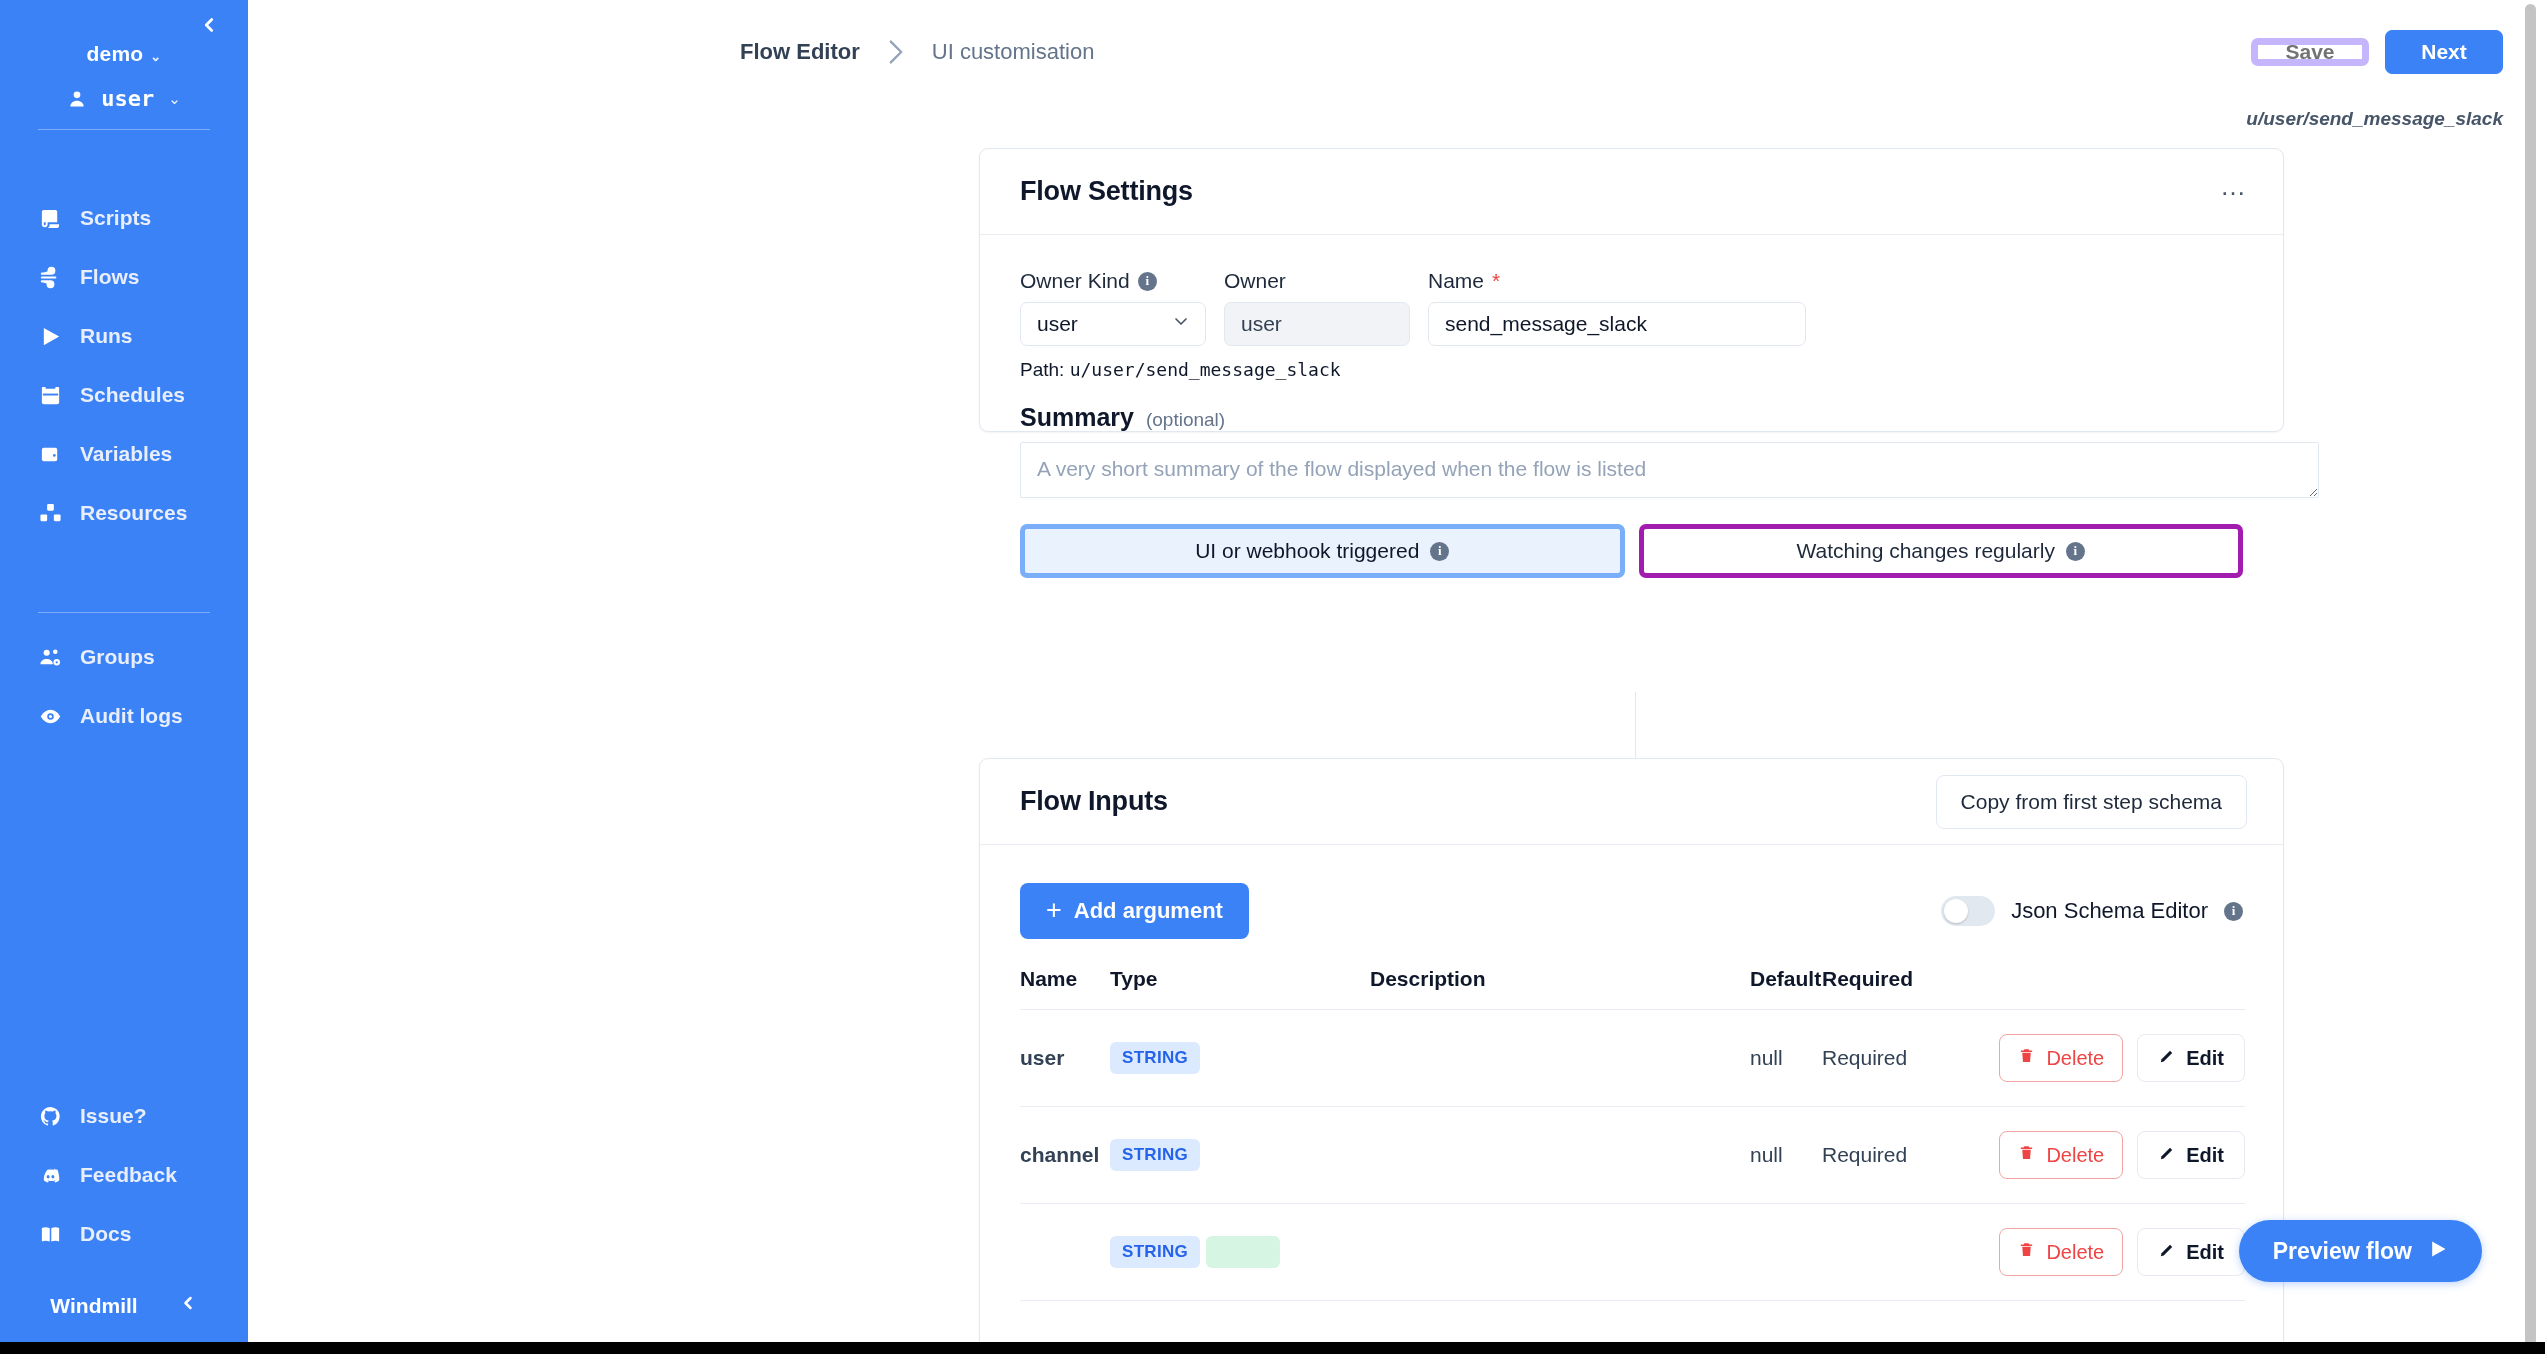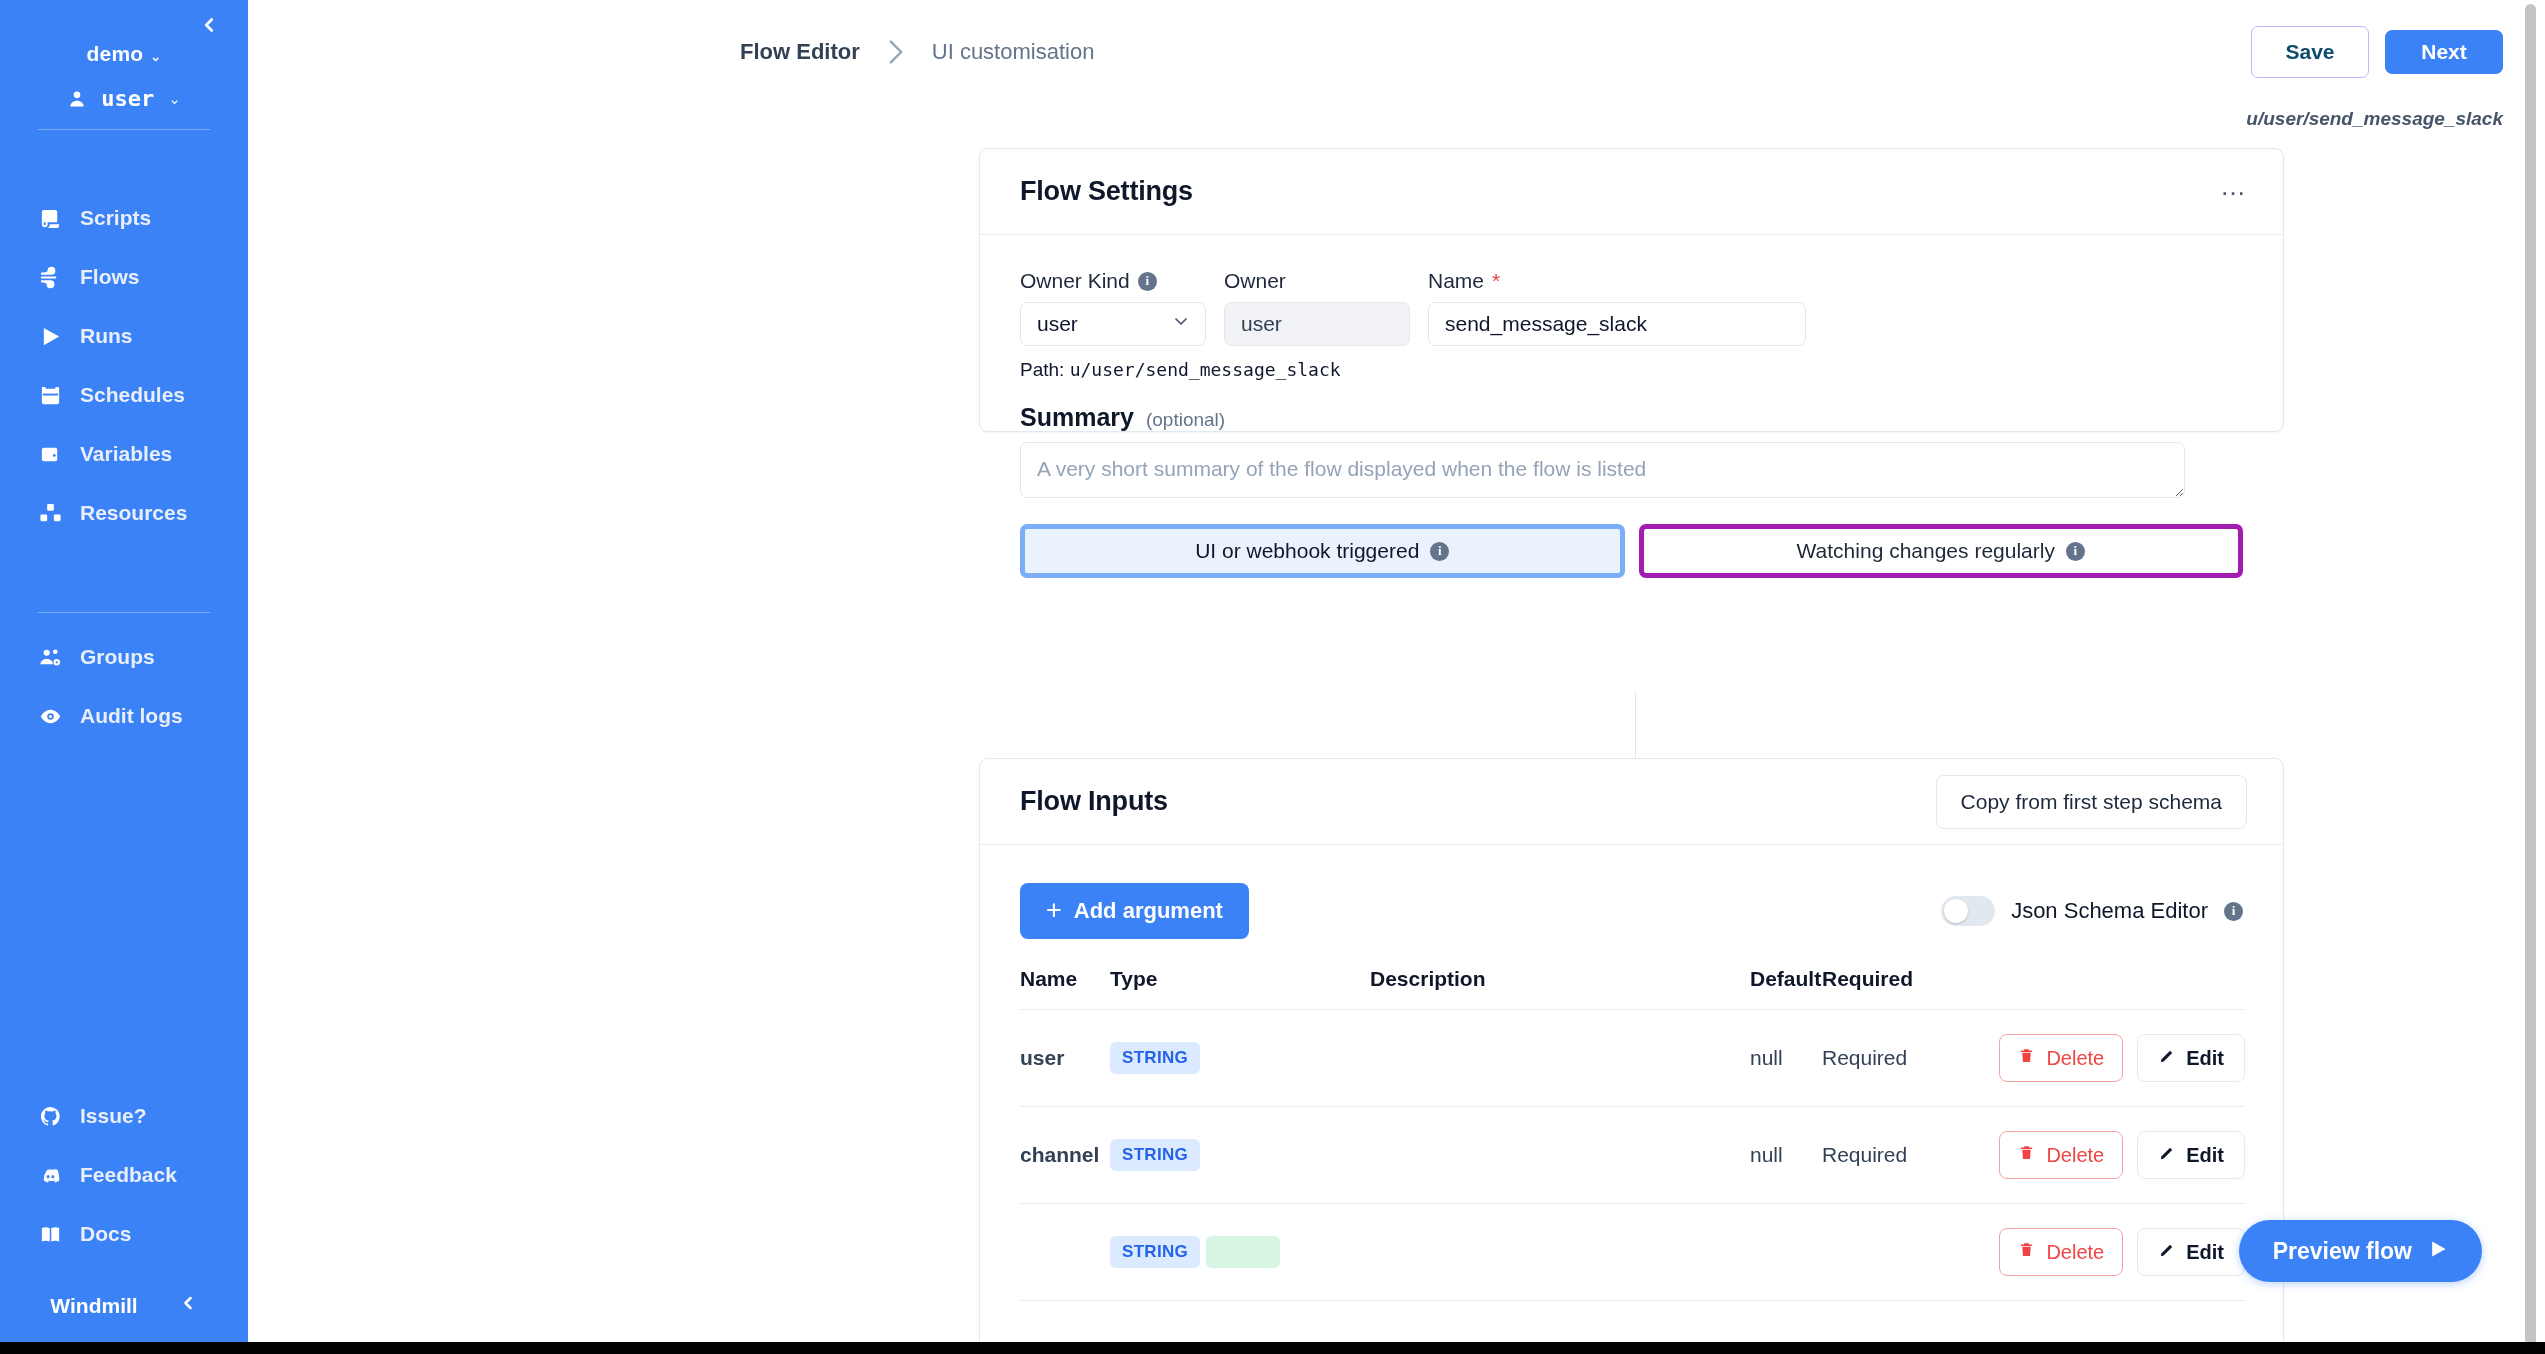--- a/index.html
+++ b/index.html
@@ -96,23 +96,23 @@
   .crumb-sep svg { width:20px; height:26px; }
   .crumb-2 { font-size: 22px; font-weight: 400; color:#64748b; cursor:pointer;}
 
   .topactions { margin-left:auto; display:flex; align-items:center; gap: 16px; }
   .btn {
     border-radius: 7px; font-size: 21px; font-weight: 600;
     cursor:pointer; display:inline-flex; align-items:center; justify-content:center;
     font-family: "Liberation Sans", sans-serif;
   }
   .btn-save {
-    width: 118px; height: 52px;
-    background:#ffffff; color:#0c4a6e;
-    border: 1px solid #c4b5fd;
+    width: 118px; height: 28px;
+    background:#ffffff; color:#737373;
+    border: 7px solid #c4b5fd;
   }
   .btn-next {
     width: 118px; height: 44px;
     background:#3b82f6; color:#ffffff; border: 1px solid #3b82f6;
     font-weight: 700;
   }
 
   .pathline {
     position:absolute; top: 108px; right: 42px;
     font-size: 19px; font-style: italic; font-weight:600; color:#475569;
@@ -184,22 +184,22 @@
   }
   .pathhint .mono { font-family:"DejaVu Sans Mono", monospace; font-size: 18px; }
 
   .summary-label {
     margin-top: 22px; display:flex; align-items:baseline; gap: 12px;
   }
   .summary-label .t { font-size: 25px; font-weight:600; color:#0f172a; }
   .summary-label .o { font-size: 19px; color:#64748b; }
   .ta {
     margin-top: 10px;
-    width: 1165px; height: 56px;
-    border:1px solid #e2e8f0; border-radius: 7px; background:#fff;
+    width: 1299px; height: 56px;
+    border:1px solid #e2e8f0; border-radius: 2px; background:#fff;
     font-size: 21px; color:#0f172a; padding: 14px 16px;
     resize: vertical; font-family:"Liberation Sans", sans-serif;
     overflow:hidden;
   }
   .ta::placeholder { color:#94a3b8; }
 
   .triggers { margin-top: 22px; display:flex; gap: 14px; }
   .trigger {
     flex: 1 1 0; height: 54px; border-radius:7px;
     display:flex; align-items:center; justify-content:center; gap:11px;

